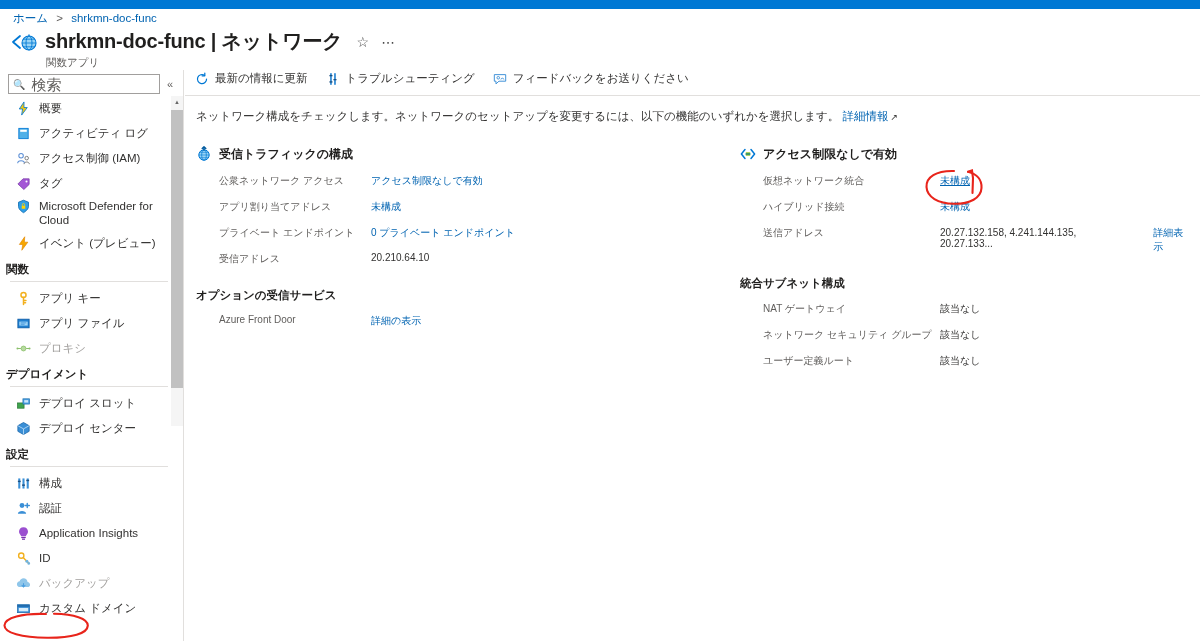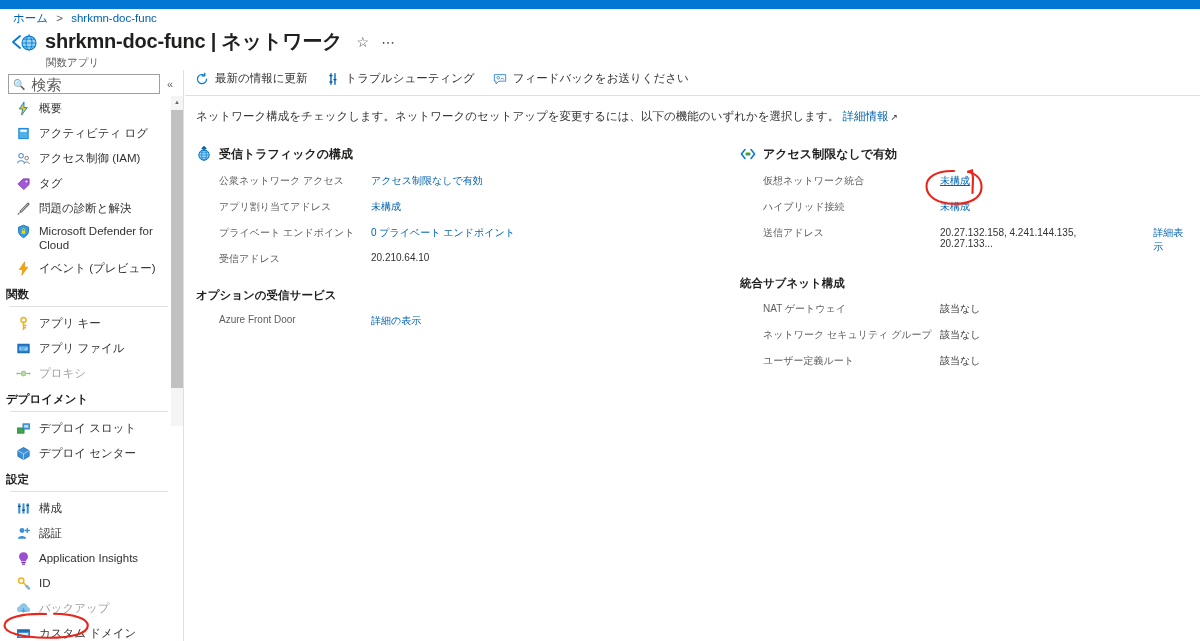--- a/index.html
+++ b/index.html
@@ -269,29 +269,20 @@
       </div>
       <div class="nav-item">
         <span class="ic">
           <svg width="15" height="15" viewBox="0 0 16 16">
             <path d="M2 8.5 L7.5 3 L14 3 L14 9 L8.4 14.4 Z" fill="#a457d6" stroke="#7b3ea8" stroke-width="0.8" stroke-linejoin="round"></path>
             <circle cx="11.2" cy="5.8" r="1.1" fill="#fff"></circle>
           </svg>
         </span>
         <span class="lbl">タグ</span>
       </div>
-      <div class="nav-item">
-        <span class="ic">
-          <svg width="15" height="15" viewBox="0 0 16 16">
-            <path d="M12.8 2.2 L14 3.4 L6 11.6 L4.2 12.3 L4.8 10.4 Z" fill="none" stroke="#5d5d5d" stroke-width="1.1" stroke-linejoin="round"></path>
-            <path d="M3.5 13 L2 14.5" stroke="#5d5d5d" stroke-width="1.1"></path>
-          </svg>
-        </span>
-        <span class="lbl">問題の診断と解決</span>
-      </div>
       <div class="nav-item two-line">
         <span class="ic">
           <svg width="15" height="15" viewBox="0 0 16 16">
             <path d="M8 1.3 L13.3 3.4 V8 C13.3 11.6 8 14.6 8 14.6 C8 14.6 2.7 11.6 2.7 8 V3.4 Z" fill="#2f9fe8" stroke="#0c6bb0" stroke-width="0.9"></path>
             <rect x="6.1" y="7.1" width="3.8" height="3.3" fill="#ffd400"></rect>
             <path d="M6.8 7.1 V6 a1.2 1.2 0 0 1 2.4 0 v1.1" fill="none" stroke="#ffd400" stroke-width="0.9"></path>
           </svg>
         </span>
         <span class="lbl">Microsoft Defender for Cloud</span>
       </div>

